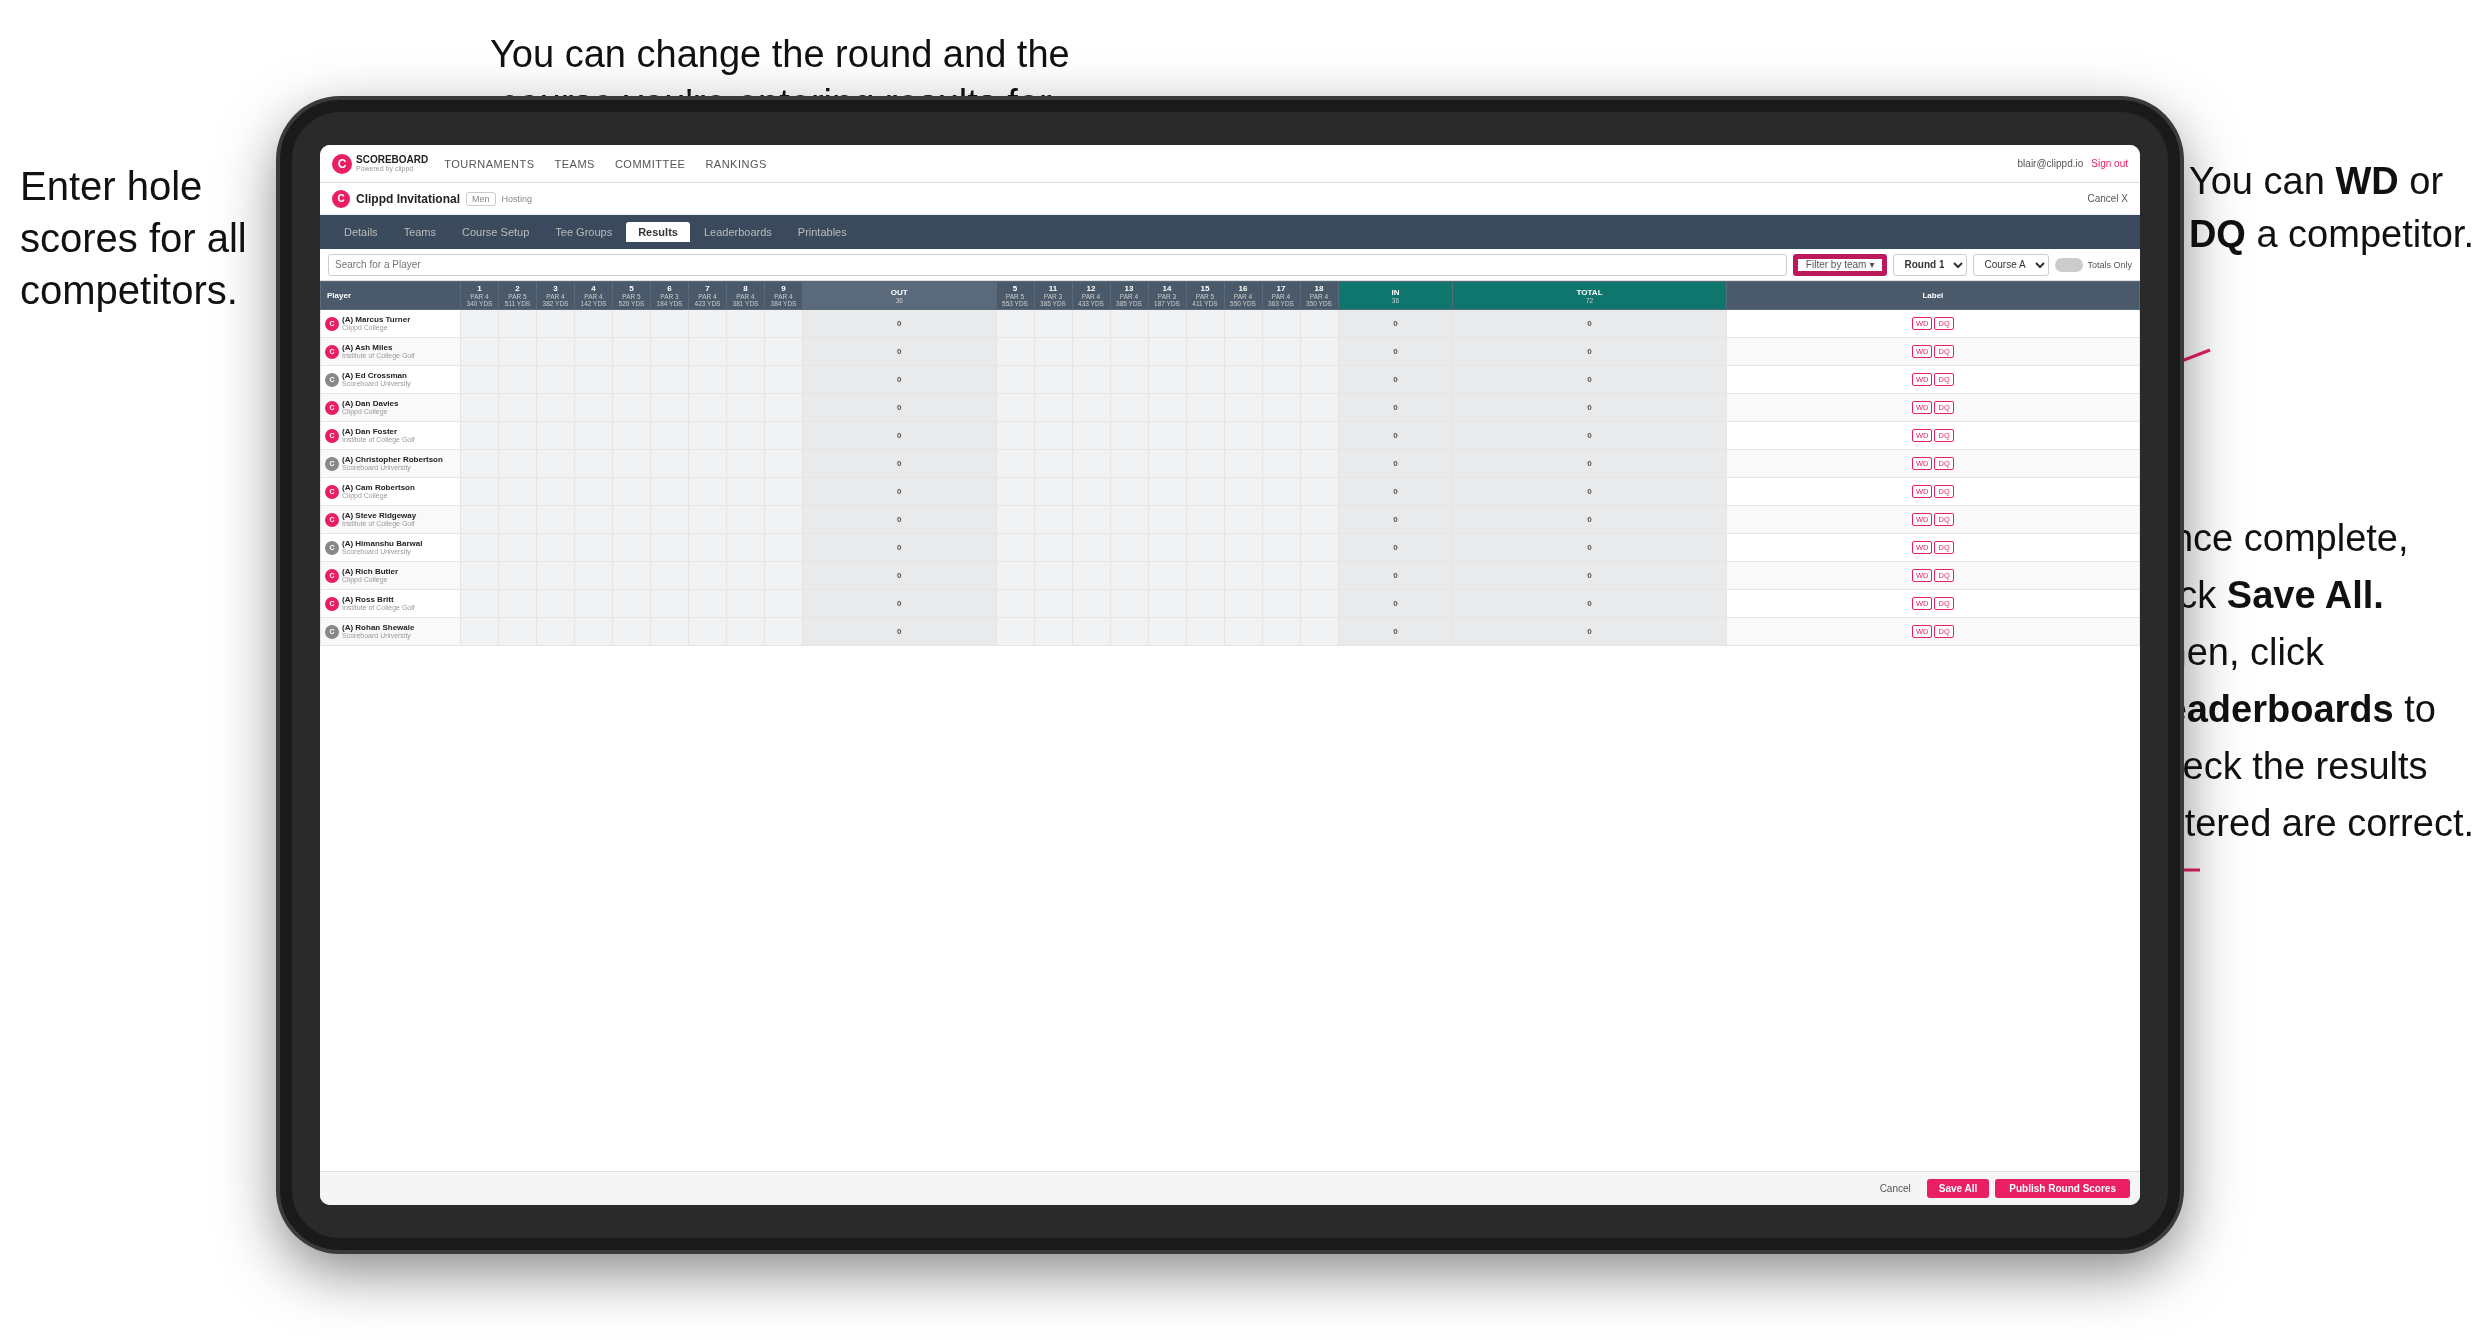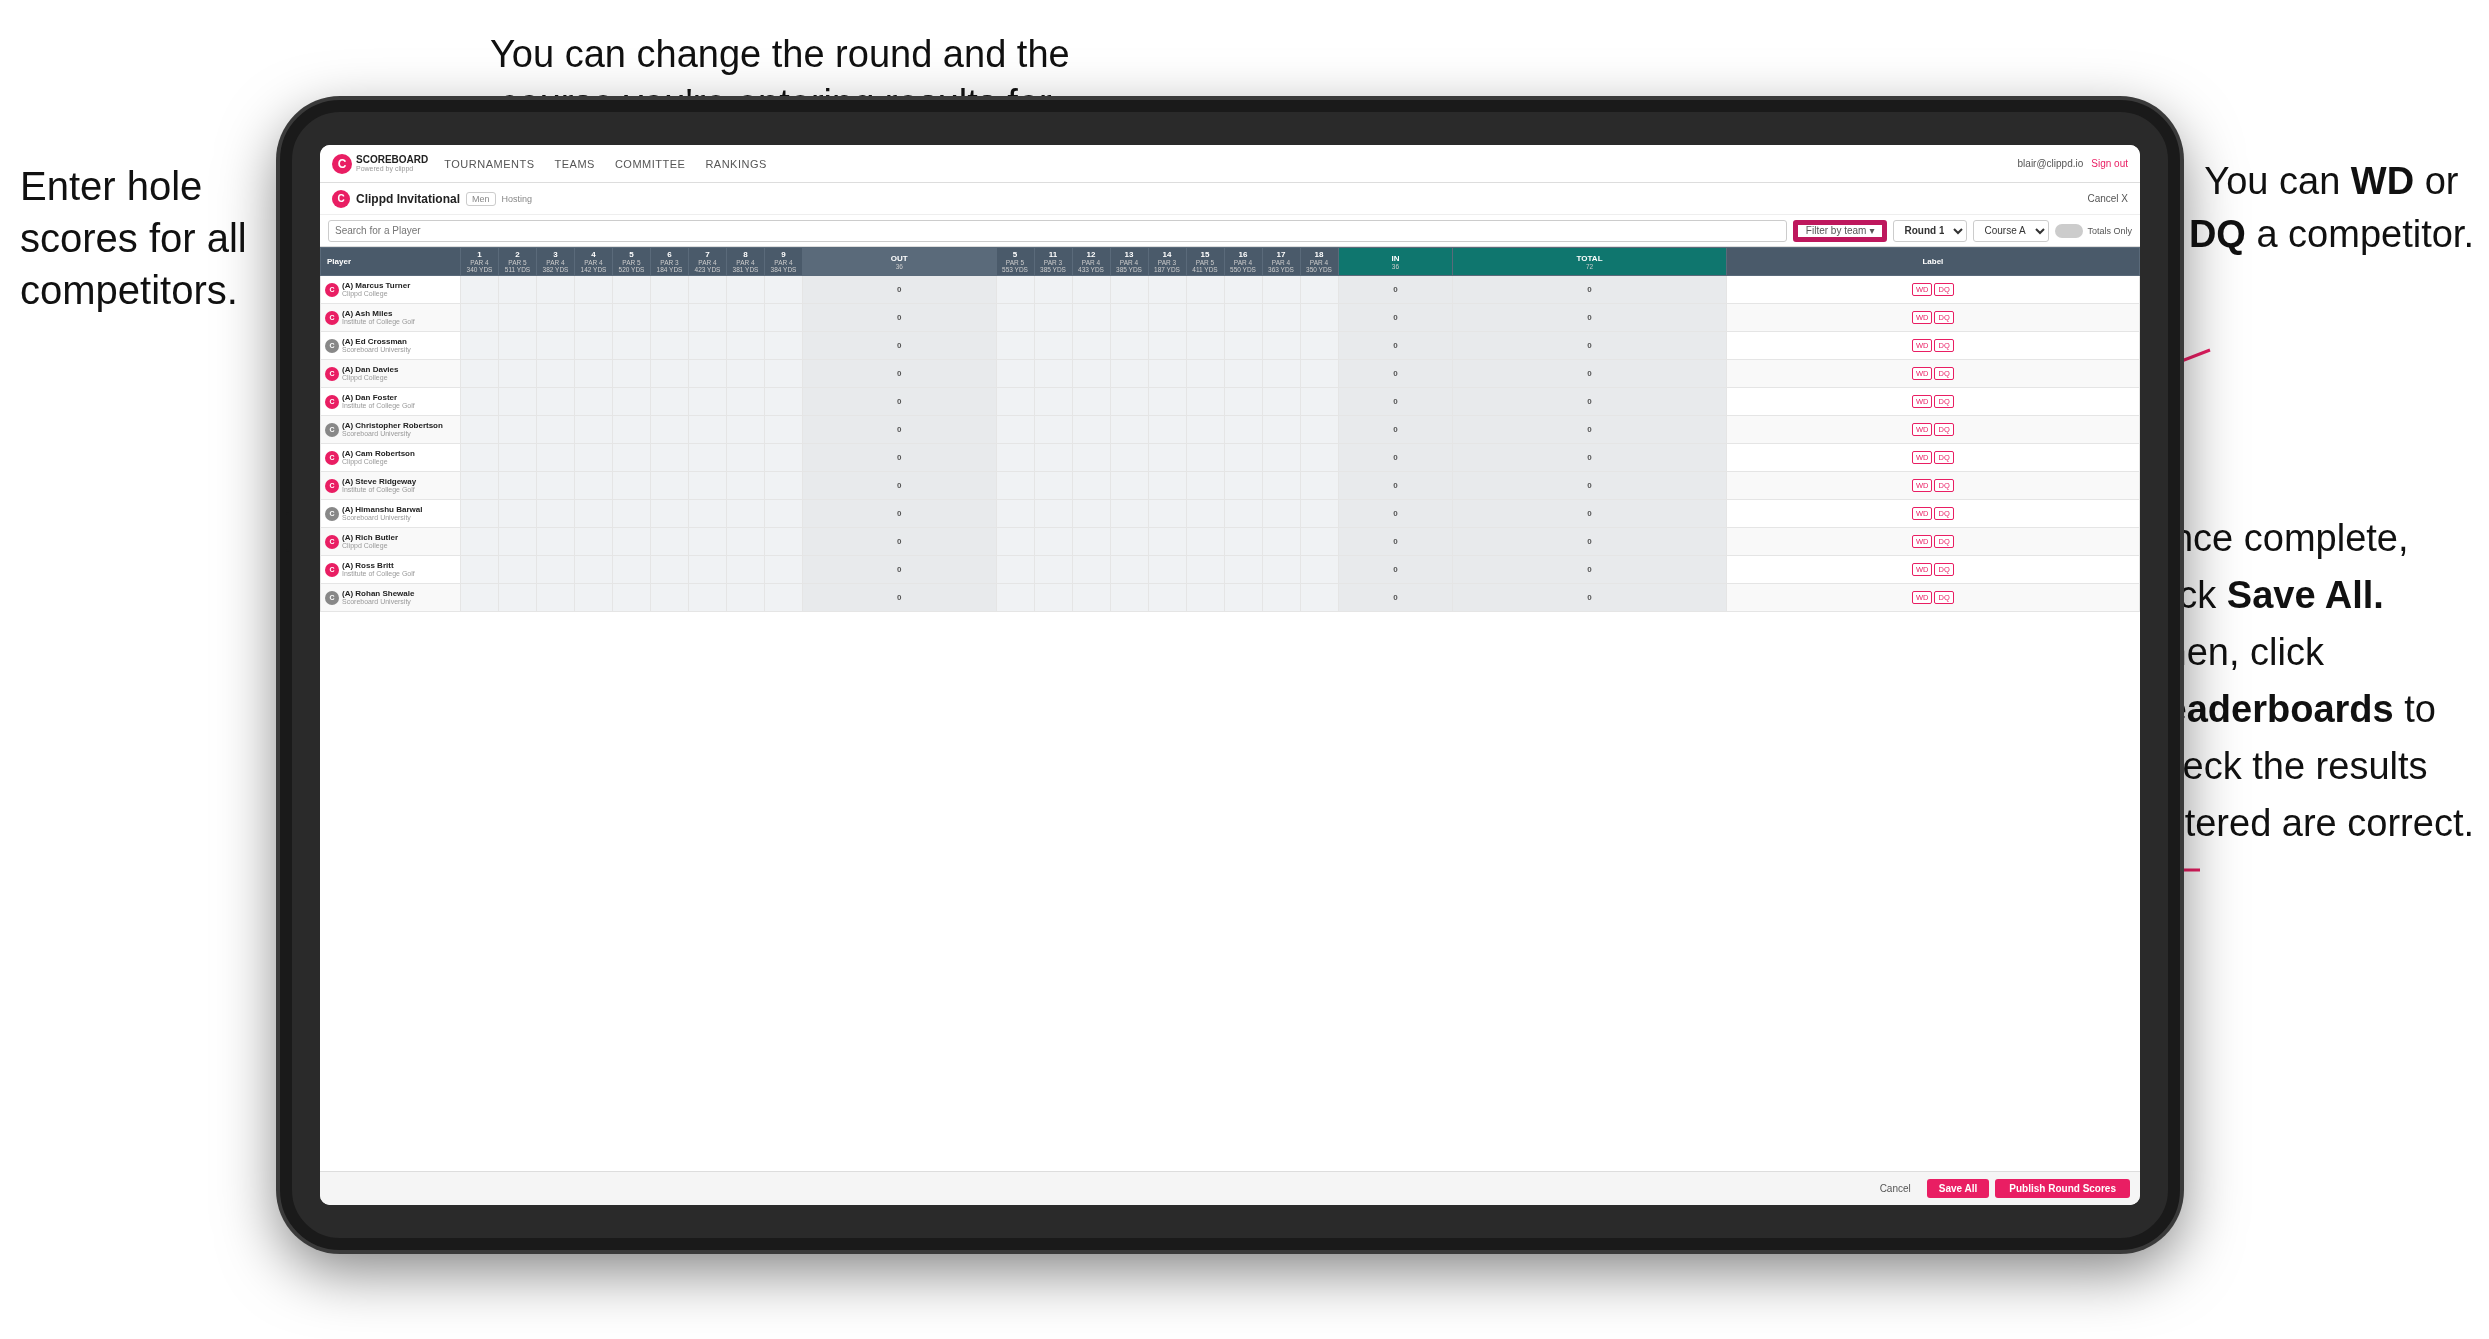--- a/index.html
+++ b/index.html
@@ -30,21 +30,21 @@
     .annotation-left {
       top: 160px;
       left: 20px;
       font-size: 40px;
     }
 
     .annotation-right-top {
       top: 150px;
       right: 20px;
       font-size: 38px;
-      text-align: center;
+      text-align: left;
       margin-left: 36px;
     }
 
     .annotation-right-bottom {
       top: 510px;
       right: 20px;
       font-size: 38px;
       text-align: left;
     }
 
@@ -575,20 +575,29 @@
     </div>
 
     <div class="sub-header">
       <div class="tournament-logo">C</div>
       <span class="tournament-title">Clippd Invitational</span>
       <span class="tournament-badge">Men</span>
       <span class="hosting-badge">Hosting</span>
       <span class="cancel-btn">Cancel X</span>
     </div>
 
+    <div class="tabs-row">
+      <div class="tab-item">Details</div>
+      <div class="tab-item">Teams</div>
+      <div class="tab-item">Course Setup</div>
+      <div class="tab-item">Tee Groups</div>
+      <div class="tab-item active">Results</div>
+      <div class="tab-item">Leaderboards</div>
+      <div class="tab-item">Printables</div>
+    </div>
 
     <div class="filter-row">
       <input class="search-input" type="text" placeholder="Search for a Player" style="">
       <button class="filter-btn">
         <span>Filter by team</span>
         <span>▾</span>
       </button>
       <select class="round-select">
         <option>Round 1</option>
         <option>Round 2</option>

